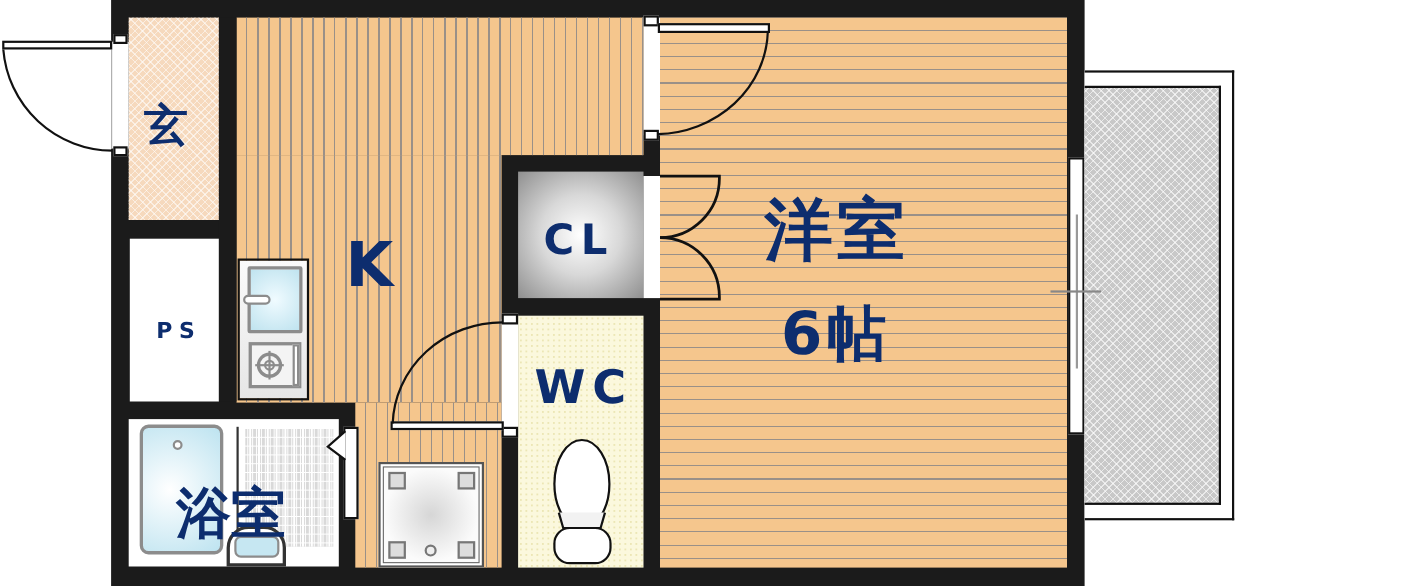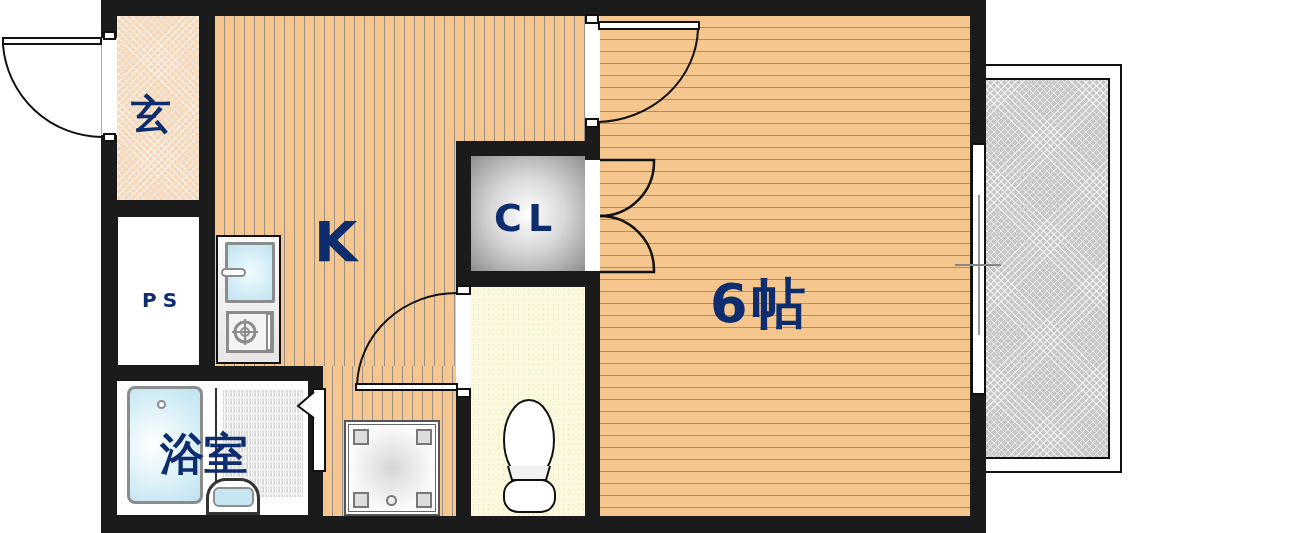--- a/index.html
+++ b/index.html
@@ -64,54 +64,56 @@
   <div class="label" style="left:142px;top:290px;font-size:20px;letter-spacing:6px;">PS</div>
 
   <div class="abs" style="left:117px;top:381px;width:191px;height:134px;background:#fff;"></div>
   <div class="abs" style="left:127px;top:386px;width:76px;height:118px;border:3px solid #8c8c8c;border-radius:8px;background:radial-gradient(circle at 35% 50%,#ffffff 0%,#bde3f0 100%);"></div>
   <div class="abs" style="left:157px;top:400px;width:9px;height:9px;border:2px solid #8c8c8c;border-radius:50%;background:#fff;"></div>
   <div class="abs" style="left:223px;top:390px;width:80px;height:107px;
        background-color:#fff;background-image:repeating-linear-gradient(90deg,transparent 0 1.5px,#fff 1.5px 2.5px),repeating-linear-gradient(180deg,#d9d9d9 0 7px,#fff 7px 8px);background-size:8px 8px;"></div>
   <div class="abs" style="left:215px;top:388px;width:2px;height:120px;background:#333;"></div>
   <div class="abs" style="left:206px;top:478px;width:54px;height:37px;border:3px solid #333;border-radius:20px 20px 0 0;background:#fff;"></div>
   <div class="abs" style="left:213px;top:487px;width:41px;height:20px;border:2px solid #8c8c8c;border-radius:6px;background:#c6e7f2;"></div>
-  <div class="label" style="left:160px;top:432px;font-size:44px;">浴室</div>
+  <div class="label" style="left:160px;top:442px;font-size:50px;">浴室</div>
 
   <div class="abs door-leaf" style="left:312px;top:388px;width:14px;height:84px;"></div>
   <svg style="left:296px;top:390px;" width="20" height="30">
     <path d="M18,2 L2,16 L18,28" fill="#fff" stroke="#111" stroke-width="2"></path>
   </svg>
 
   <div class="abs" style="left:344px;top:420px;width:96px;height:96px;border:2px solid #555;background:#fff;"></div>
   <div class="abs" style="left:348px;top:424px;width:88px;height:88px;border:1px solid #666;background:radial-gradient(circle,#d6d6d6 0%,#fbfbfb 70%);"></div>
   <div class="abs" style="left:353px;top:429px;width:16px;height:16px;border:2px solid #777;background:#ddd;"></div>
   <div class="abs" style="left:416px;top:429px;width:16px;height:16px;border:2px solid #777;background:#ddd;"></div>
   <div class="abs" style="left:353px;top:492px;width:16px;height:16px;border:2px solid #777;background:#ddd;"></div>
   <div class="abs" style="left:416px;top:492px;width:16px;height:16px;border:2px solid #777;background:#ddd;"></div>
   <div class="abs" style="left:386px;top:495px;width:11px;height:11px;border:2px solid #777;border-radius:50%;background:#eee;"></div>
 
   <div class="abs closet" style="left:471px;top:156px;width:114px;height:115px;"></div>
   <div class="label" style="left:494px;top:199px;font-size:38px;letter-spacing:6px;">CL</div>
 
   <div class="abs wc-floor" style="left:471px;top:287px;width:114px;height:229px;"></div>
+  <div class="label" style="left:486px;top:331px;font-size:42px;letter-spacing:6px;">WC</div>
   <svg style="left:500px;top:398px;" width="60" height="120">
     <ellipse cx="29" cy="42" rx="25" ry="40" fill="#fff" stroke="#111" stroke-width="2"></ellipse>
     <path d="M8,68 L12,82 L46,82 L50,68" fill="#f2f2f2" stroke="#111" stroke-width="2"></path>
     <rect x="4" y="82" width="51" height="32" rx="14" fill="#fff" stroke="#111" stroke-width="2"></rect>
   </svg>
 
   <div class="abs" style="left:456px;top:290px;width:15px;height:102px;background:#fff;"></div>
   <div class="abs jamb" style="left:456px;top:285px;width:15px;height:10px;"></div>
   <div class="abs jamb" style="left:456px;top:388px;width:15px;height:10px;"></div>
   <div class="abs door-leaf" style="left:355px;top:383px;width:103px;height:8px;"></div>
   <svg style="left:350px;top:290px;" width="110" height="100">
     <path d="M107,3 A100,95 0 0 0 7,95" fill="none" stroke="#111" stroke-width="2"></path>
   </svg>
 
   <div class="abs floor-h" style="left:600px;top:16px;width:370px;height:500px;"></div>
+  <div class="label" style="left:695px;top:178px;font-size:62px;letter-spacing:4px;">洋室</div>
   <div class="label" style="left:710px;top:277px;font-size:54px;letter-spacing:4px;">6帖</div>
 
   <div class="abs" style="left:585px;top:16px;width:15px;height:107px;background:#fff;"></div>
   <div class="abs jamb" style="left:585px;top:14px;width:14px;height:10px;"></div>
   <div class="abs jamb" style="left:585px;top:118px;width:14px;height:10px;"></div>
   <div class="abs door-leaf" style="left:598px;top:21px;width:102px;height:9px;"></div>
   <svg style="left:595px;top:25px;" width="110" height="100">
     <path d="M103,4 A103,96 0 0 1 3,97" fill="none" stroke="#111" stroke-width="2"></path>
   </svg>
 

